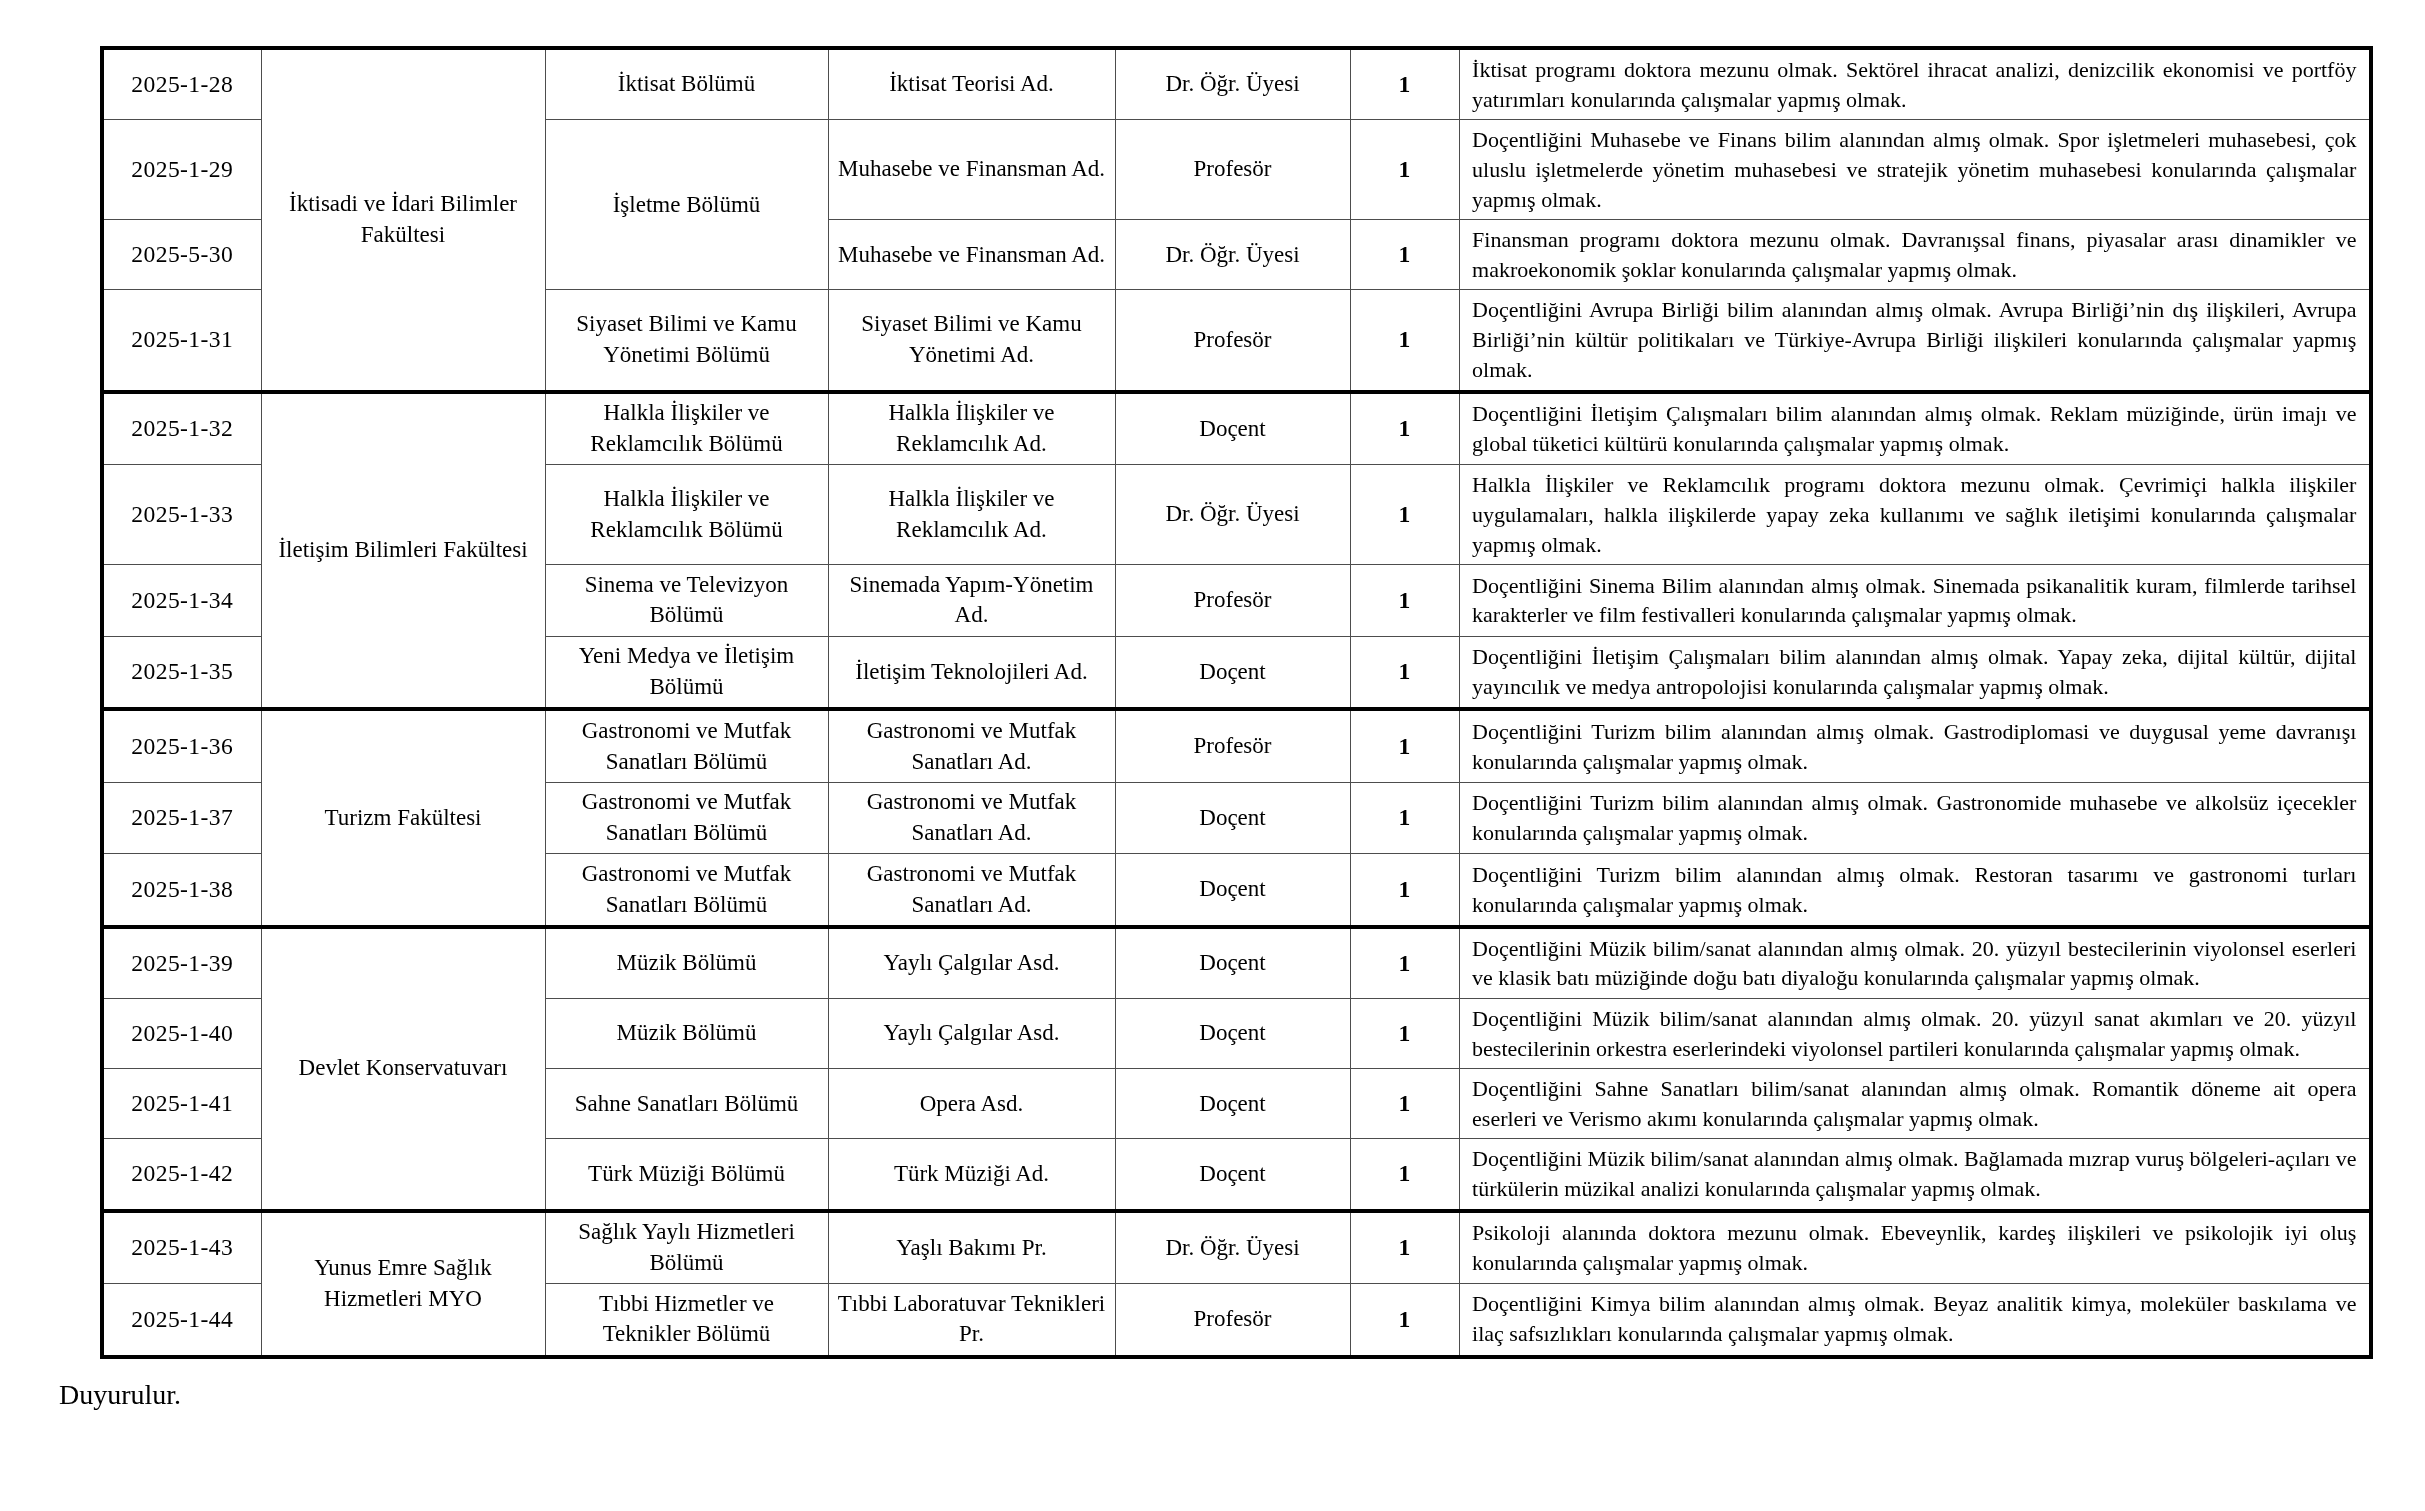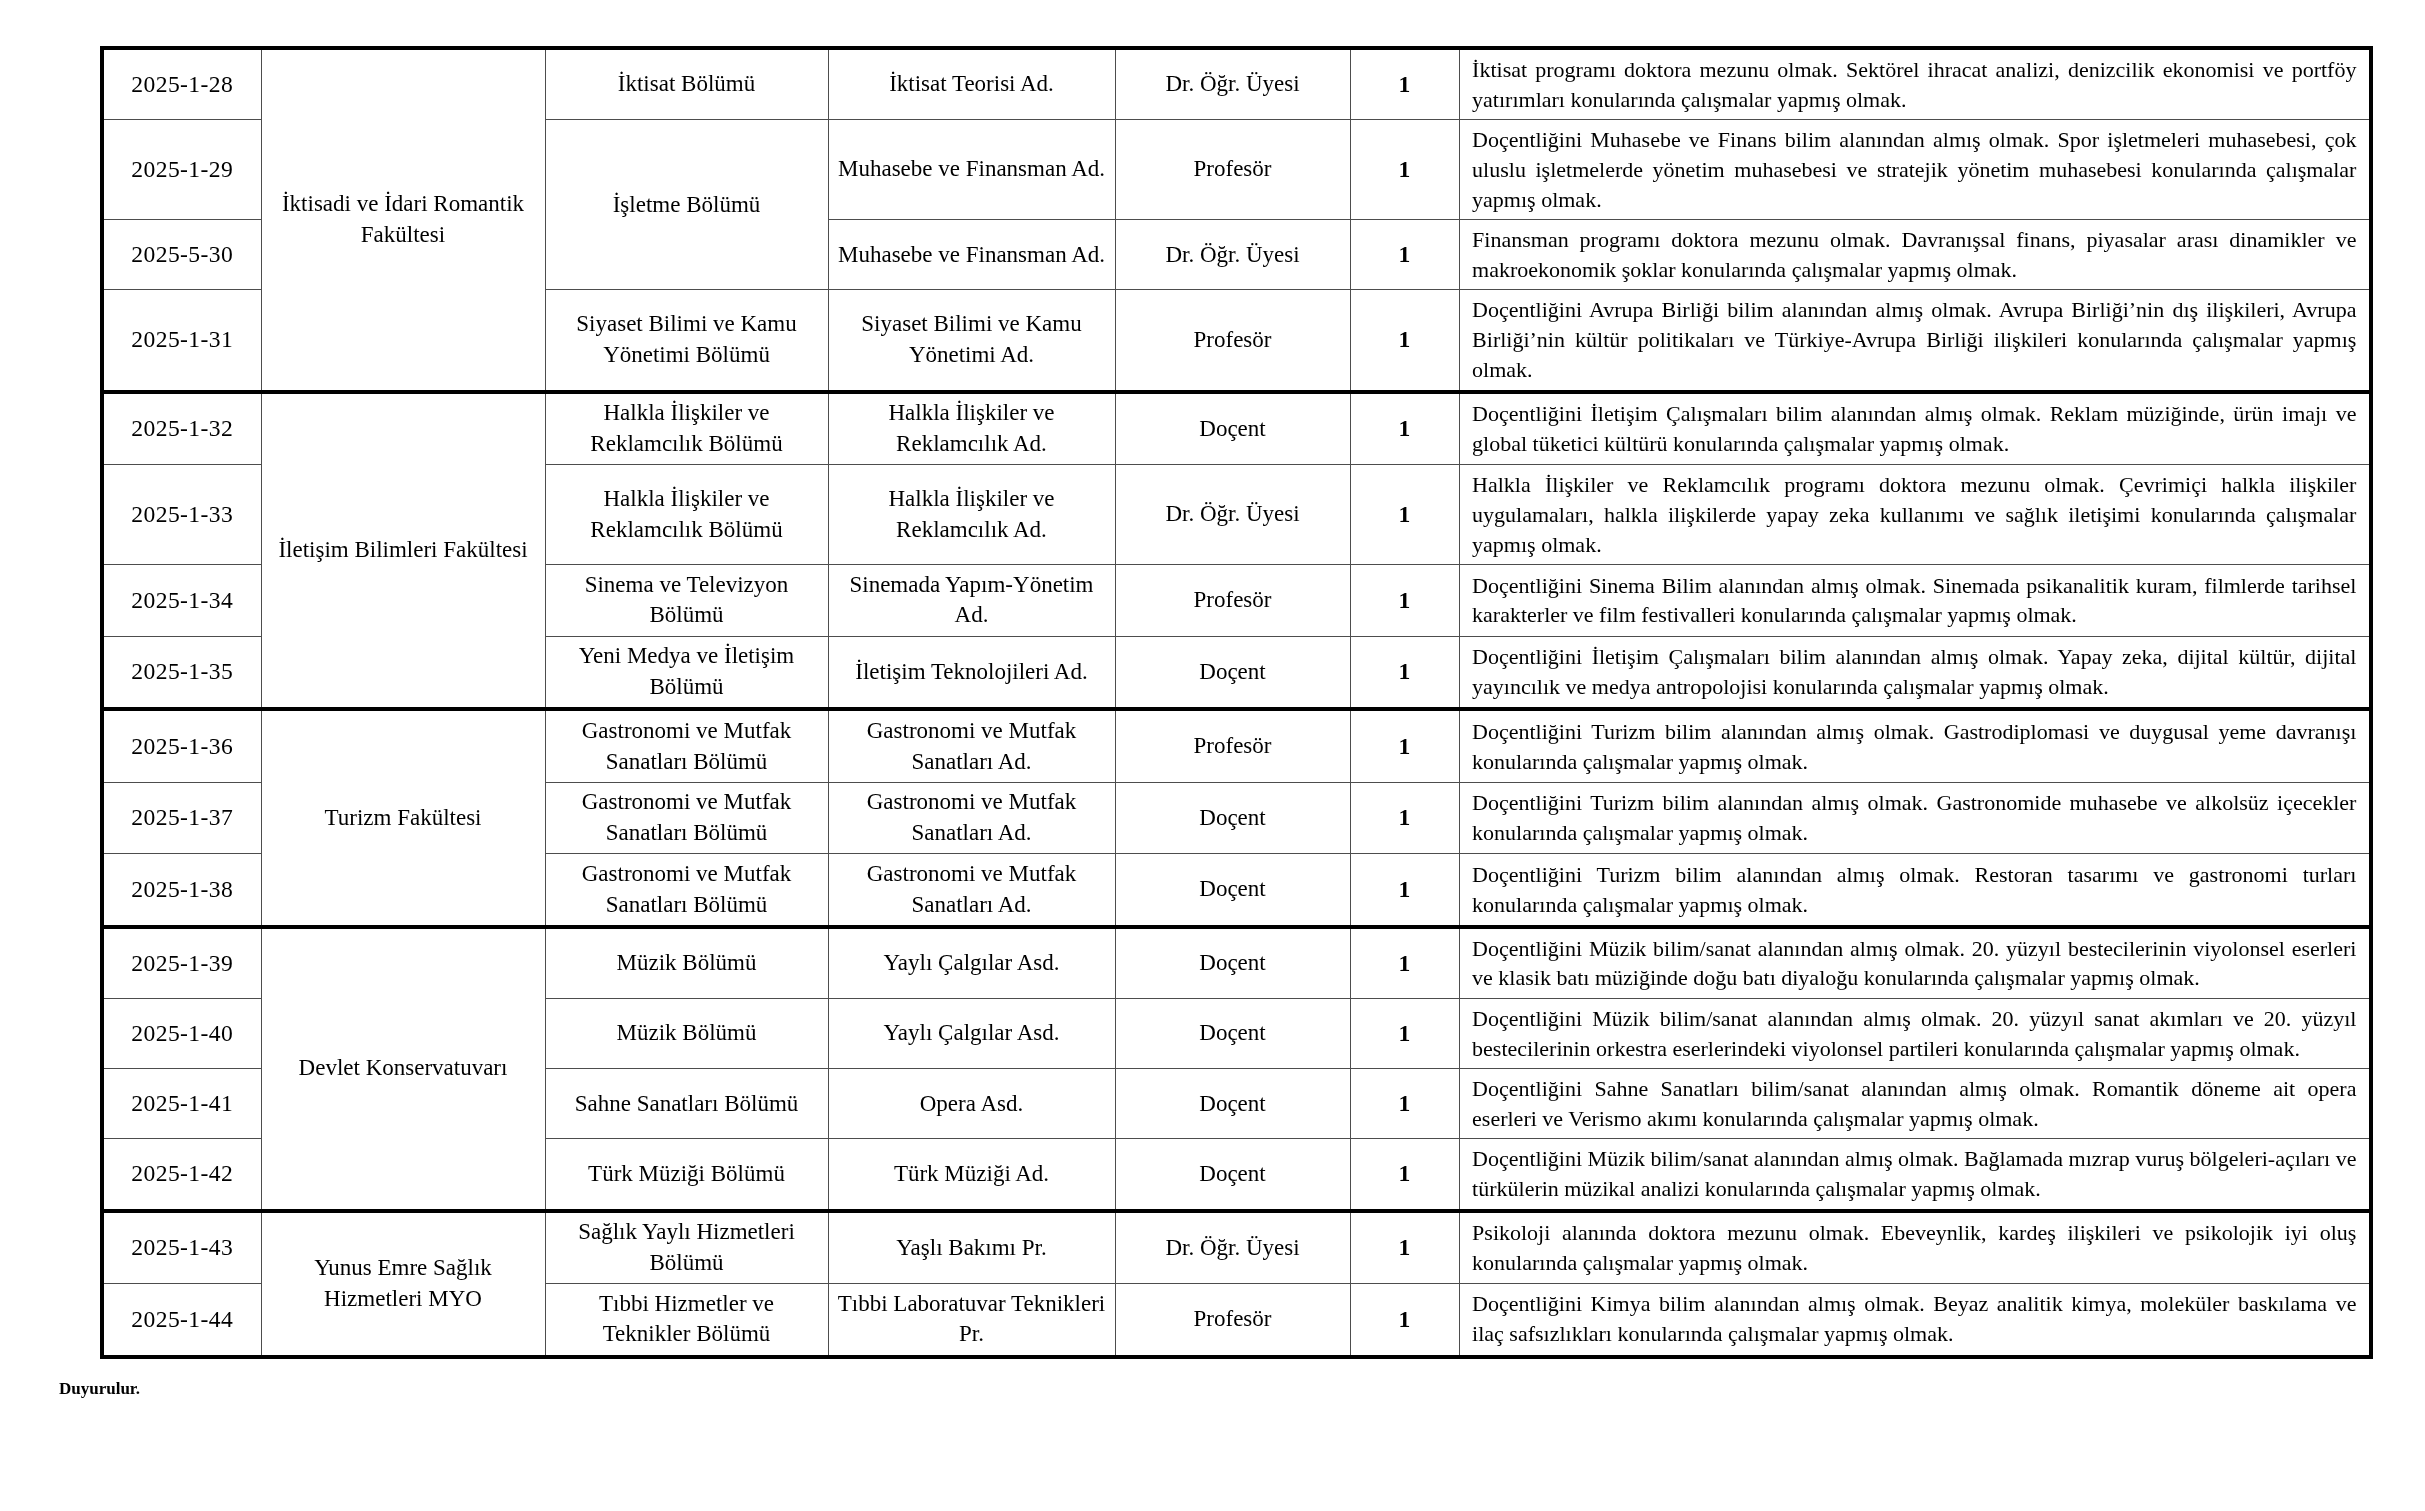--- a/index.html
+++ b/index.html
@@ -60,21 +60,21 @@
     font-size: 24.4px;
     line-height: 1.35;
     white-space: nowrap;
   }
   .bottom-row {
     margin: 20.5px 0 0 -41px;
     display: flex;
     justify-content: space-between;
     align-items: baseline;
   }
-  .closing { font-size: 17px; font-weight: bold; }
+  .closing { font-size: 28px; }
   .page-ref {
     font-size: 46px;
     padding-right: 134px;
     letter-spacing: 0.8px;
   }
 </style>
 </head>
 <body>
 
 <div class="page">
@@ -84,21 +84,21 @@
         <col class="w-fac">
         <col class="w-dept">
         <col class="w-prog">
       <col class="w-ttl">
         <col class="w-cnt">
         <col class="w-desc">
     </colgroup>
     <tbody>
         <tr class="sec-top">
           <td class="c-no">2025-1-28</td>
-          <td class="c-fac" rowspan="4">İktisadi ve İdari Romantik Fakültesi</td>
+          <td class="c-fac" rowspan="4">İktisadi ve İdari Bilimler Fakültesi</td>
           <td class="c-dept">İktisat Bölümü</td>
           <td class="c-prog">İktisat Teorisi Ad.</td>
           <td class="c-title">Dr. Öğr. Üyesi</td>
           <td class="c-cnt">1</td>
           <td class="c-desc">İktisat programı doktora mezunu olmak. Sektörel ihracat analizi, denizcilik ekonomisi ve portföy yatırımları konularında çalışmalar yapmış olmak.</td>
         </tr>
         <tr>
           <td class="c-no">2025-1-29</td>
           <td class="c-dept" rowspan="2">İşletme Bölümü</td>
           <td class="c-prog">Muhasebe ve Finansman Ad.</td>

